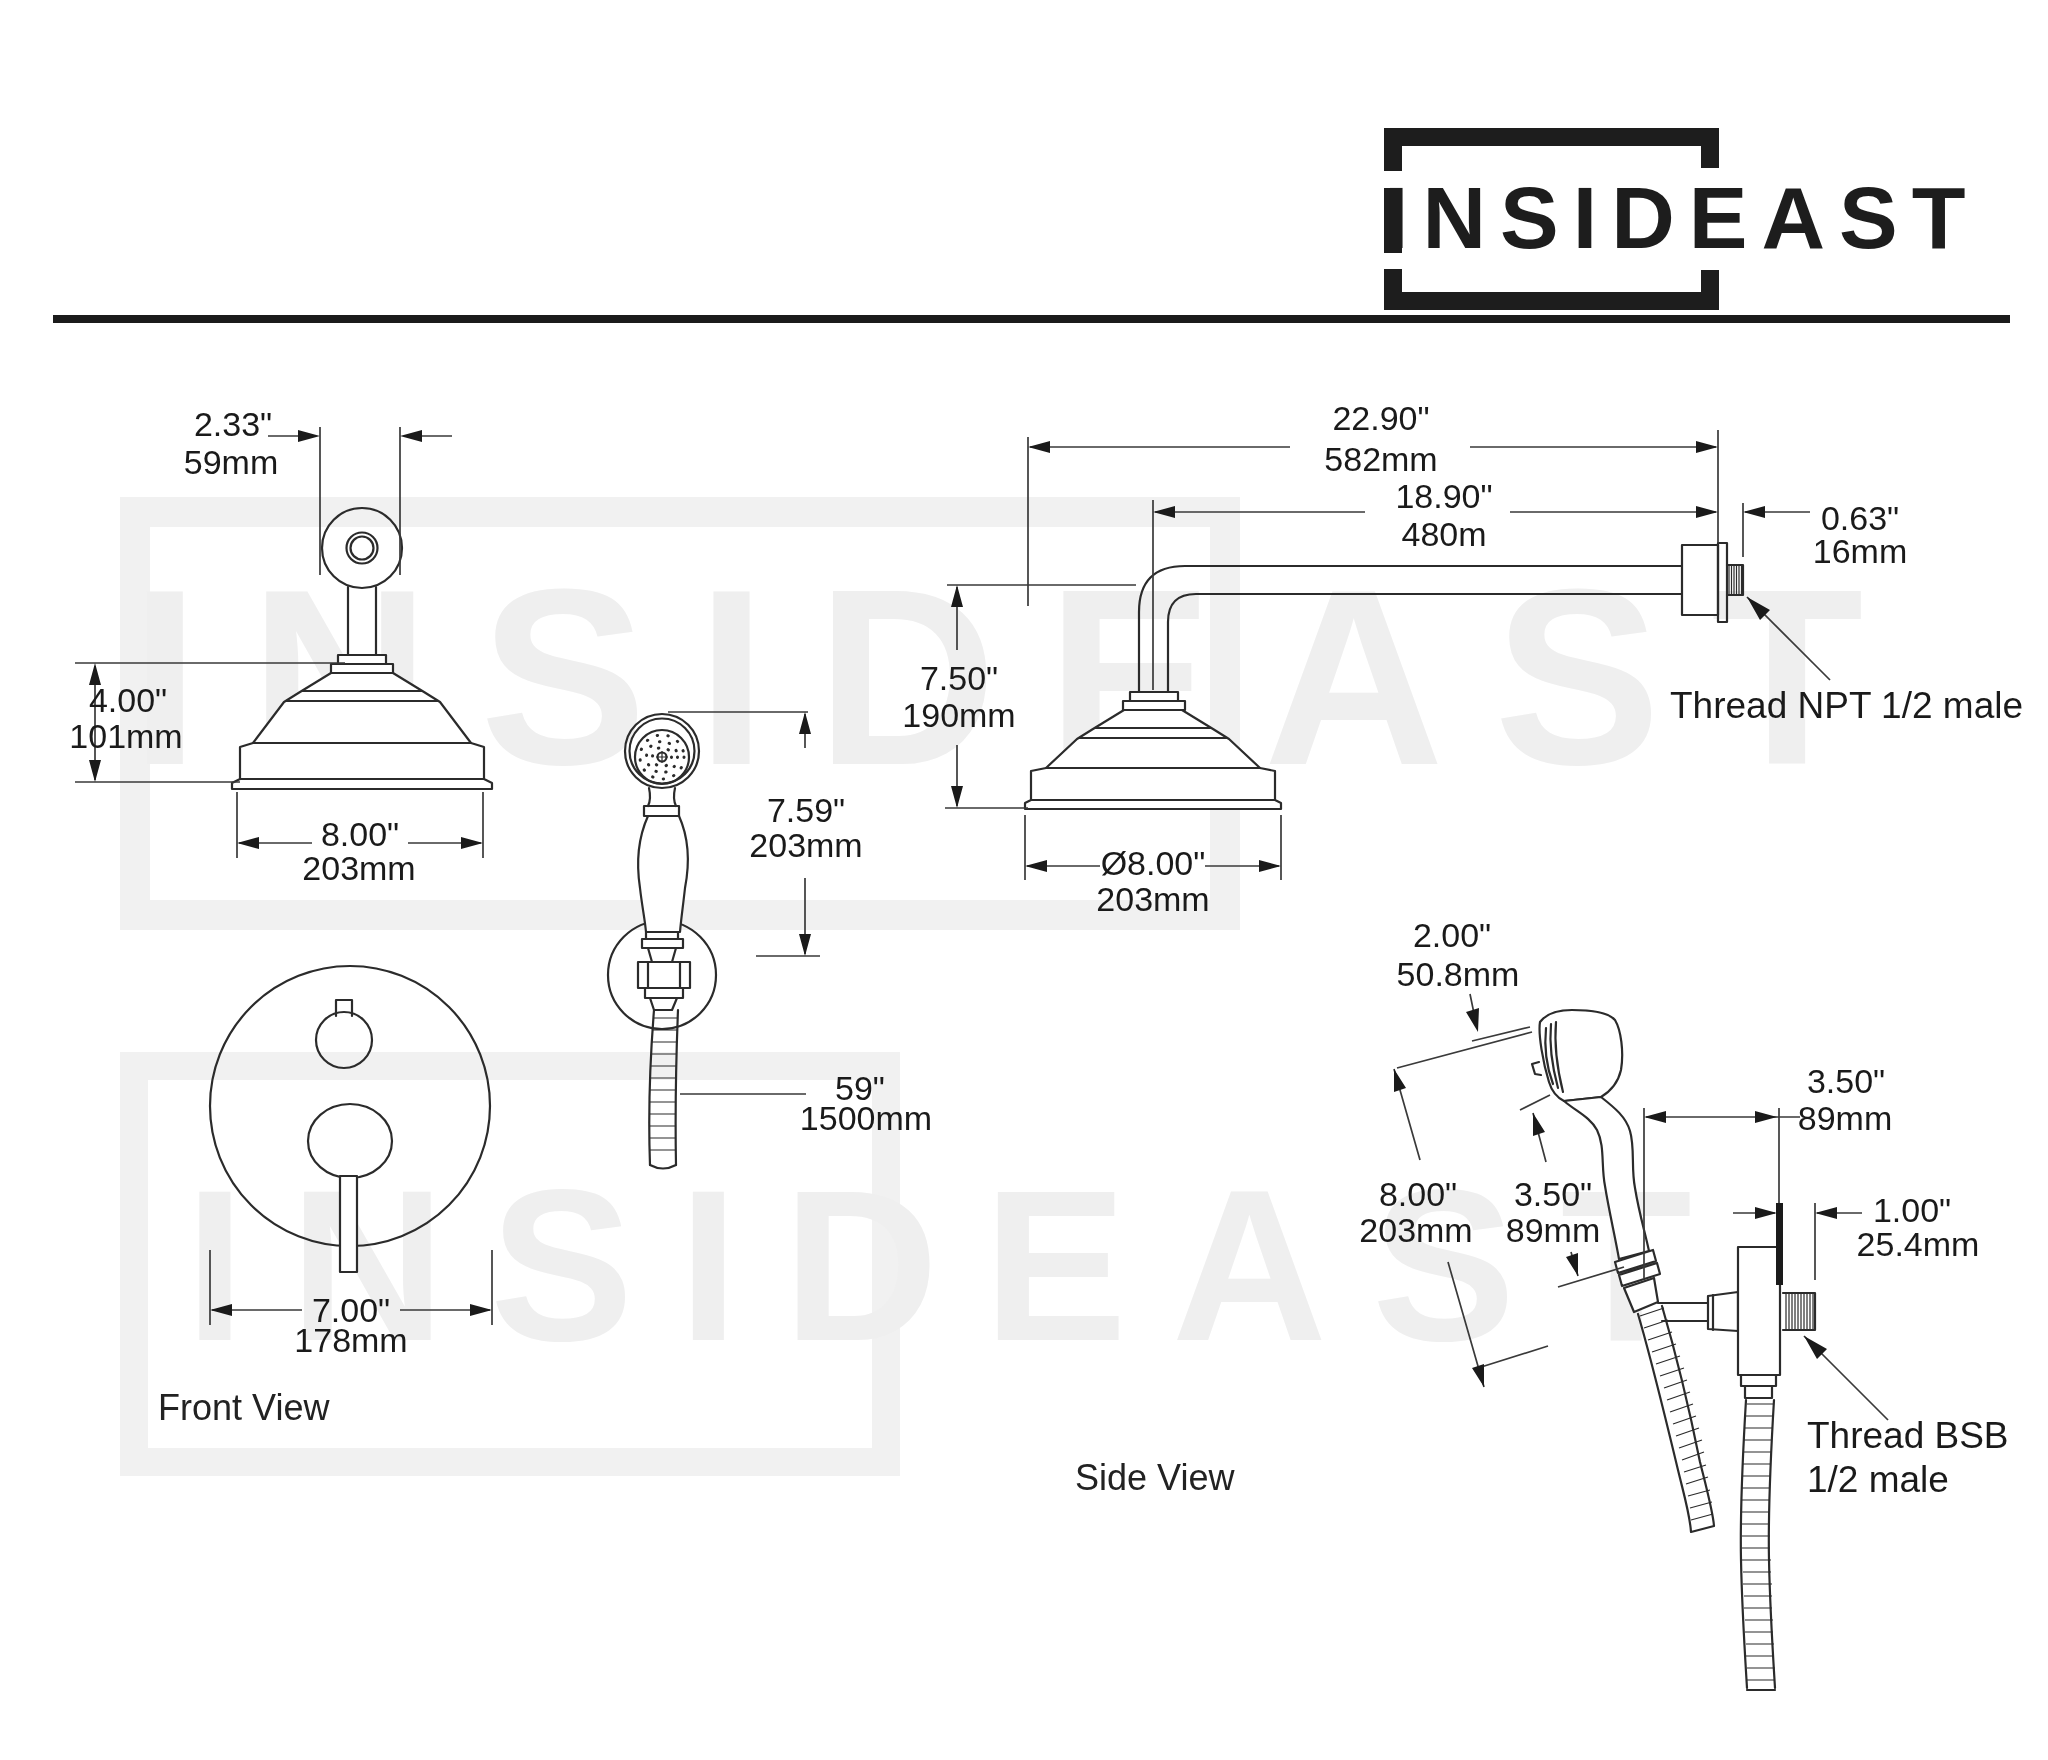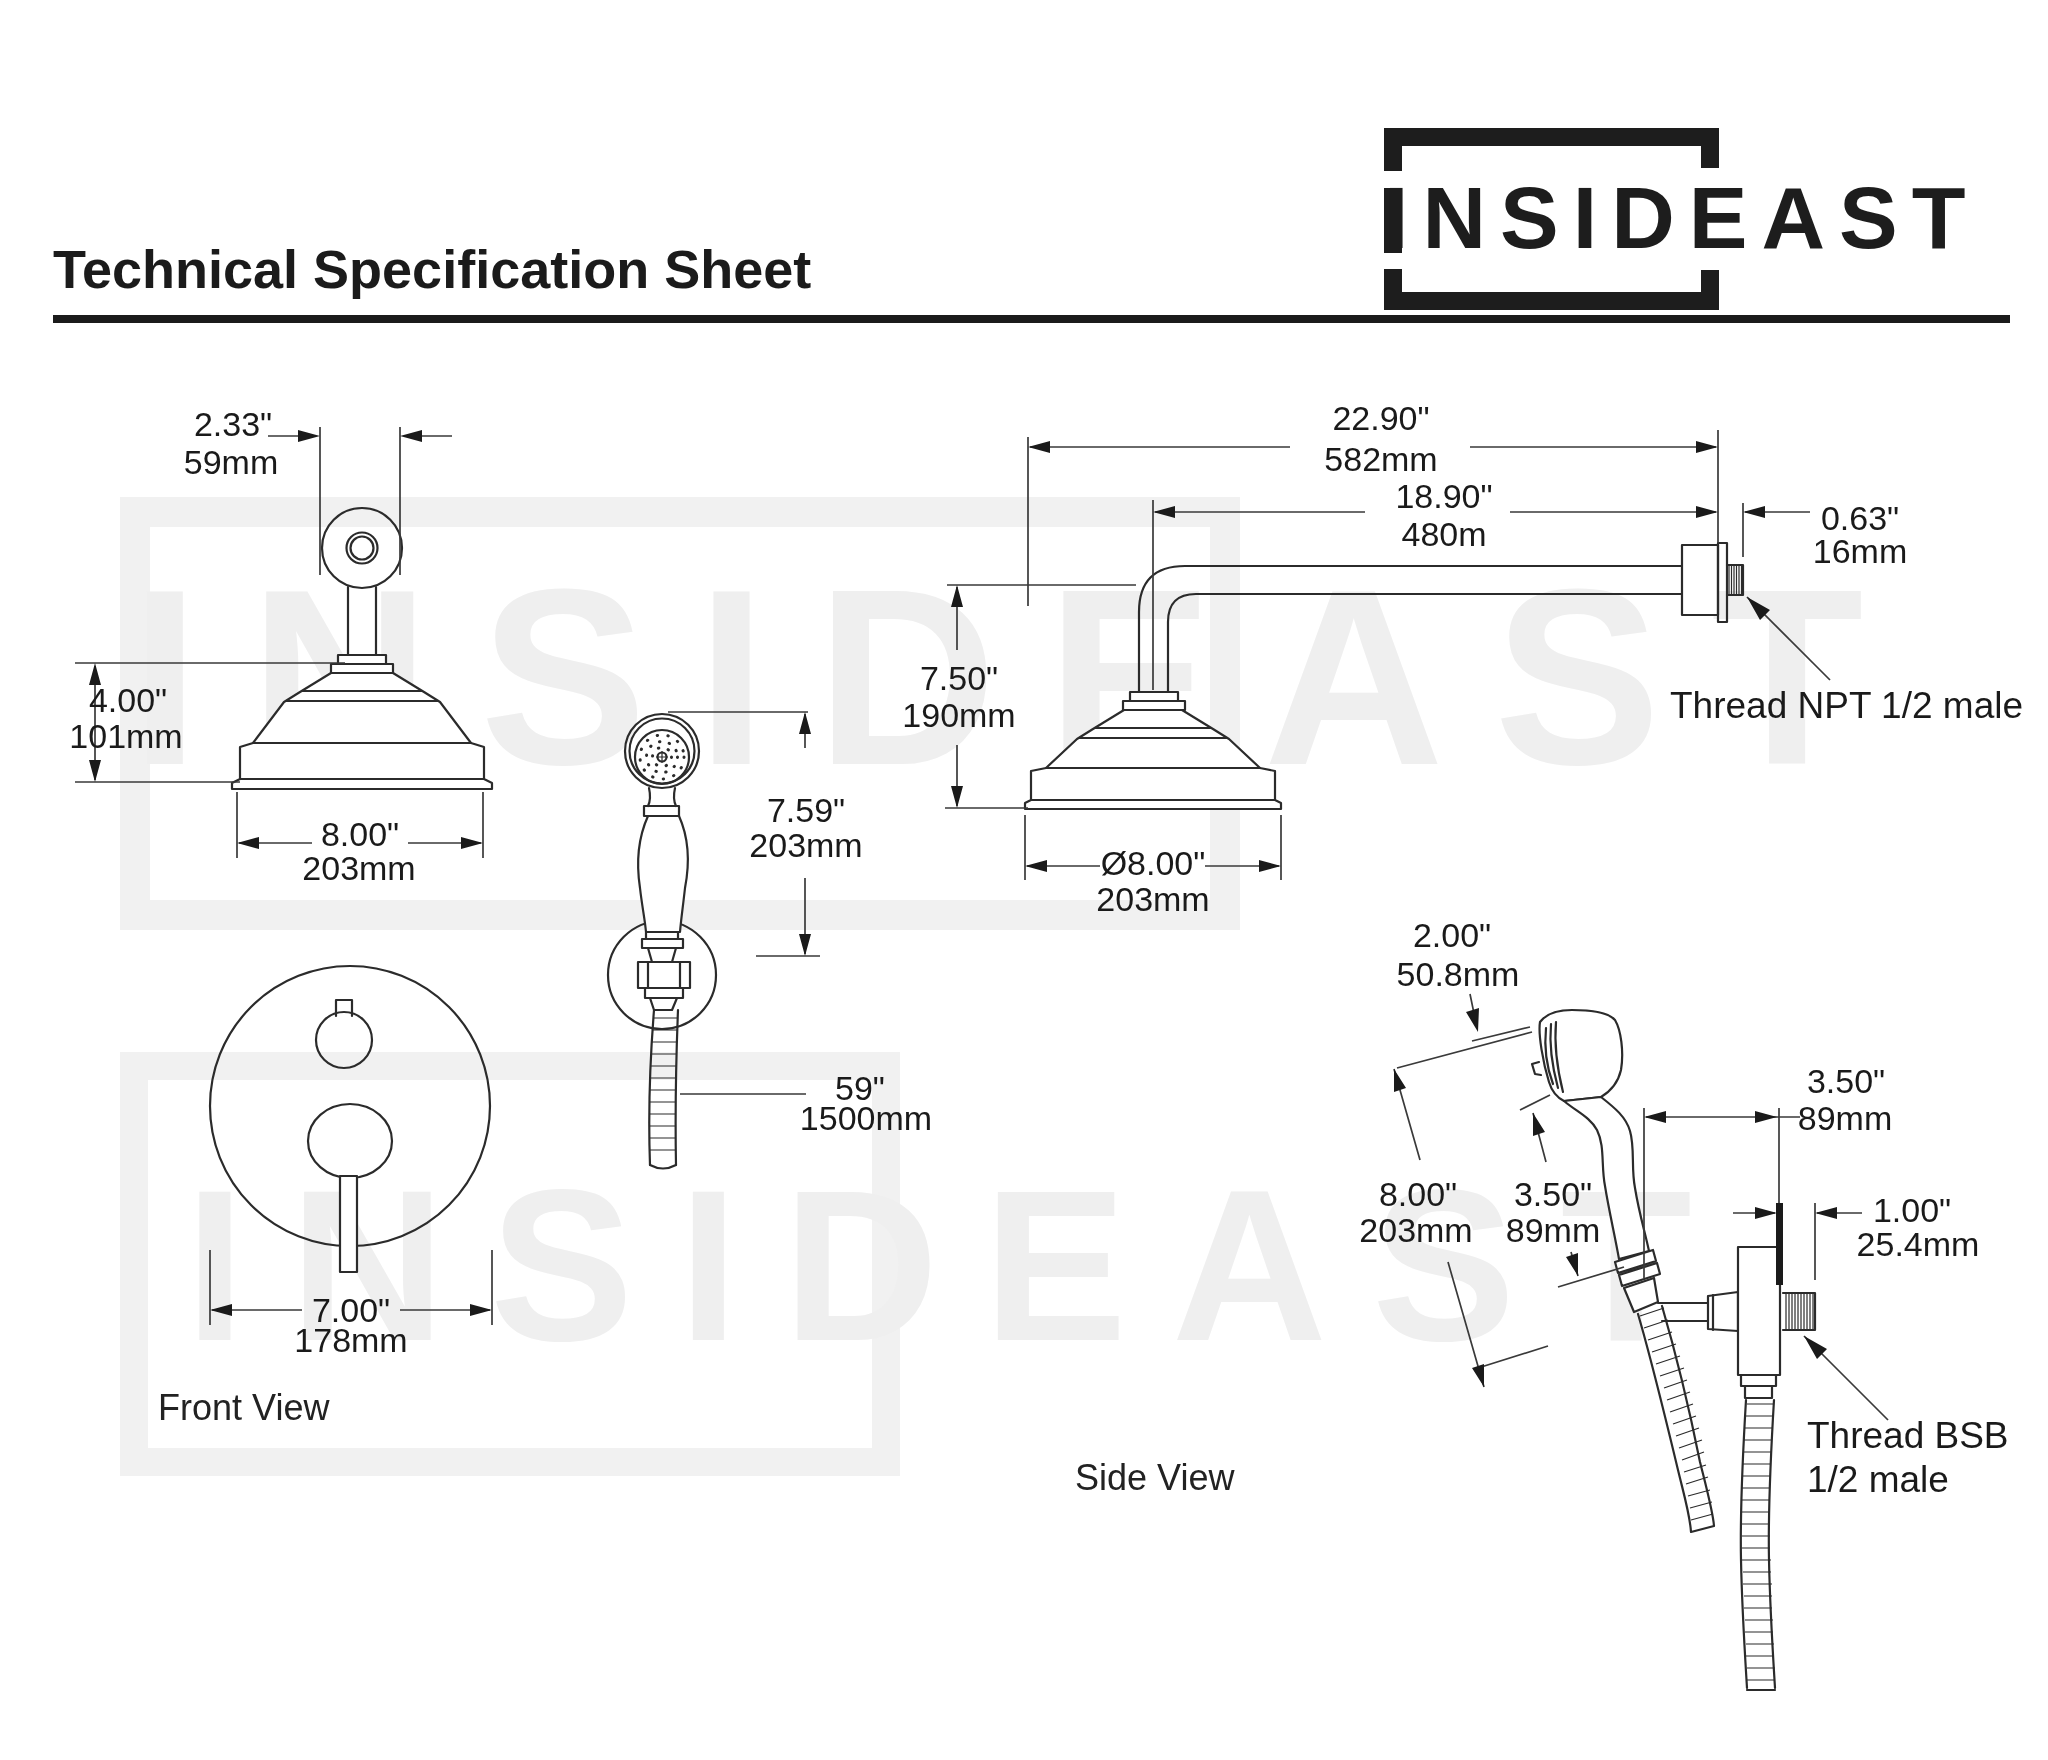--- a/index.html
+++ b/index.html
@@ -41,21 +41,20 @@
 
   <div class="wm">
     <div class="wm-frame" style="left:120px;top:497px;width:1120px;height:433px;border-width:30px;"></div>
     <span class="wm-text" style="left:130px;top:553px;font-size:250px;letter-spacing:50px;">INSIDEAST</span>
   </div>
   <div class="wm">
     <div class="wm-frame" style="left:120px;top:1052px;width:780px;height:424px;border-width:28px;"></div>
     <span class="wm-text" style="left:185px;top:1158px;font-size:215px;letter-spacing:45px;">INSIDEAST</span>
   </div>
 
-  <h1 class="title">Technical Specification Sheet</h1>
   <div class="rule"></div>
 
   <div class="logo">
     <div class="logo-frame"></div>
     <div class="logo-gap" style="left:1382px;top:171px;width:24px;height:17px;"></div>
     <div class="logo-gap" style="left:1382px;top:253px;width:24px;height:16px;"></div>
     <div class="logo-gap" style="left:1699px;top:168px;width:22px;height:102px;"></div>
     <span class="logo-text">INSIDEAST</span>
   </div>
 

